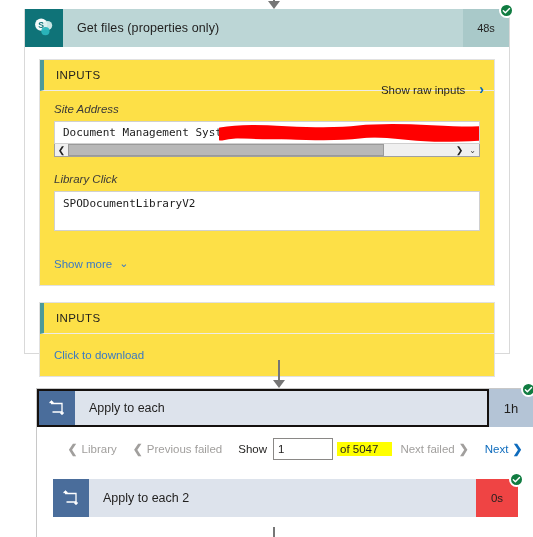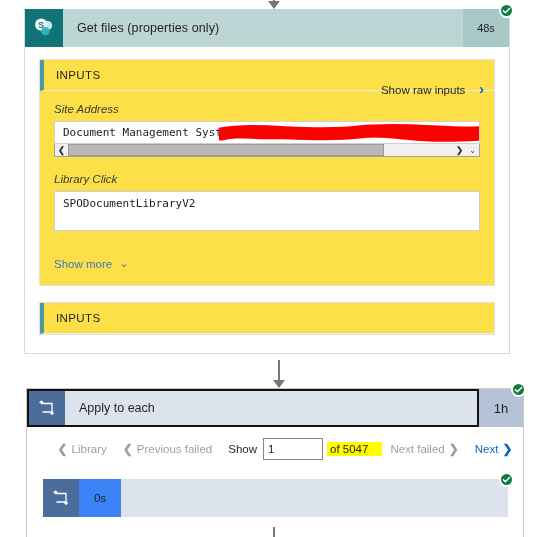--- a/index.html
+++ b/index.html
@@ -246,21 +246,21 @@
   }
   .download-link {
     color: #3a79c4;
     font-size: 11.5px;
     cursor: pointer;
     text-decoration: none;
   }
 
   
   #scope-card {
-    left: 26px;
+    left: 36px;
     top: 388px;
     width: 498px;
     height: 149px;
     background: #ffffff;
     border: 1px solid #c8c8c8;
     border-bottom: none;
     box-sizing: border-box;
     position: absolute;
   }
   .loop-header {
@@ -372,21 +372,21 @@
     flex: 1;
     display: flex;
     align-items: center;
     padding-left: 14px;
     font-size: 12.5px;
     color: #201f1e;
   }
   .sub-loop .duration {
     width: 42px;
     min-width: 42px;
-    background: #3b82f6;
+    background: #ef4444;
     display: flex;
     align-items: center;
     justify-content: center;
     font-size: 11.5px;
     color: #201f1e;
   }
 </style>
 </head>
 <body>
 
@@ -463,20 +463,23 @@
             <span>Show more</span>
             <span class="chev-down">⌄</span>
           </div>
         </div>
       </div>
 
       <div class="panel" style="margin-top:16px;">
         <div class="panel-head">
           <span class="panel-label">INPUTS</span>
         </div>
+        <div class="panel-body" style="padding:14px;">
+          <span class="download-link">Click to download</span>
+        </div>
       </div>
 
     </div>
   </div>
 
   <div class="connector plain" style="left:273px; top:360px; height:30px;">
     <div class="stem" style="height:21px;"></div>
     <div class="head"></div>
   </div>
 
@@ -525,20 +528,21 @@
 
     <div class="sub-loop">
       <div class="boxwrap">
         <div class="loopicon">
           <svg width="20" height="20" viewBox="0 0 20 20" aria-hidden="true">
             <path d="M4.5 5.5 H15 V14 H5.5" stroke="#ffffff" stroke-width="1.3" fill="none"></path>
             <path d="M4.5 5.5 L4.5 3.2 M4.5 3.2 L3.0 4.6 M4.5 3.2 L6.0 4.6" stroke="#ffffff" stroke-width="1.3" fill="none" stroke-linecap="round"></path>
             <path d="M15 14 L15 16.3 M15 16.3 L13.6 14.9 M15 16.3 L16.4 14.9" stroke="#ffffff" stroke-width="1.3" fill="none" stroke-linecap="round"></path>
           </svg>
         </div>
+        <div class="title">Apply to each 2</div>
         <div class="duration">0s</div>
       </div>
       <div class="status-dot" style="right:-6px; top:-7px; position:absolute;">
         <svg width="9" height="9" viewBox="0 0 12 12" aria-hidden="true">
           <path d="M1.8 6.2 L4.5 8.9 L10 3.2" stroke="#ffffff" stroke-width="1.9" fill="none" stroke-linecap="round" stroke-linejoin="round"></path>
         </svg>
       </div>
     </div>
   </div>
 

